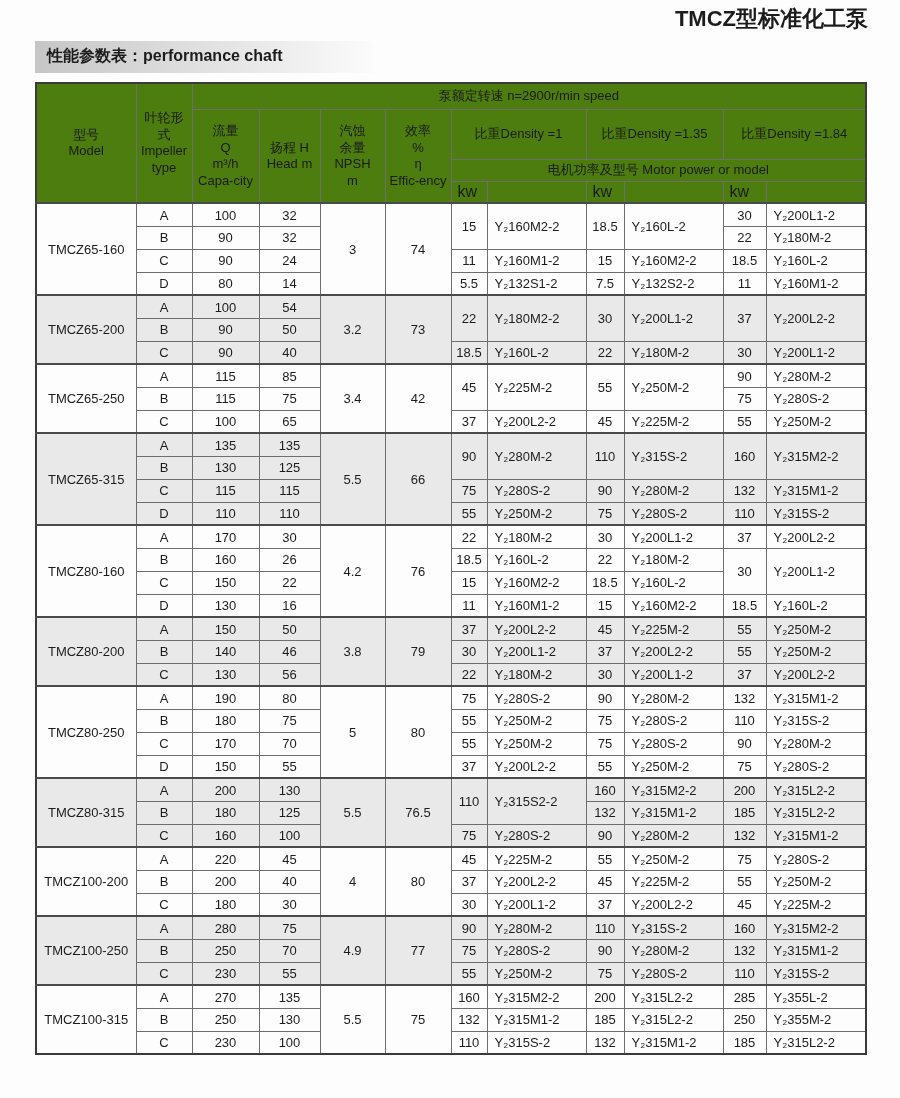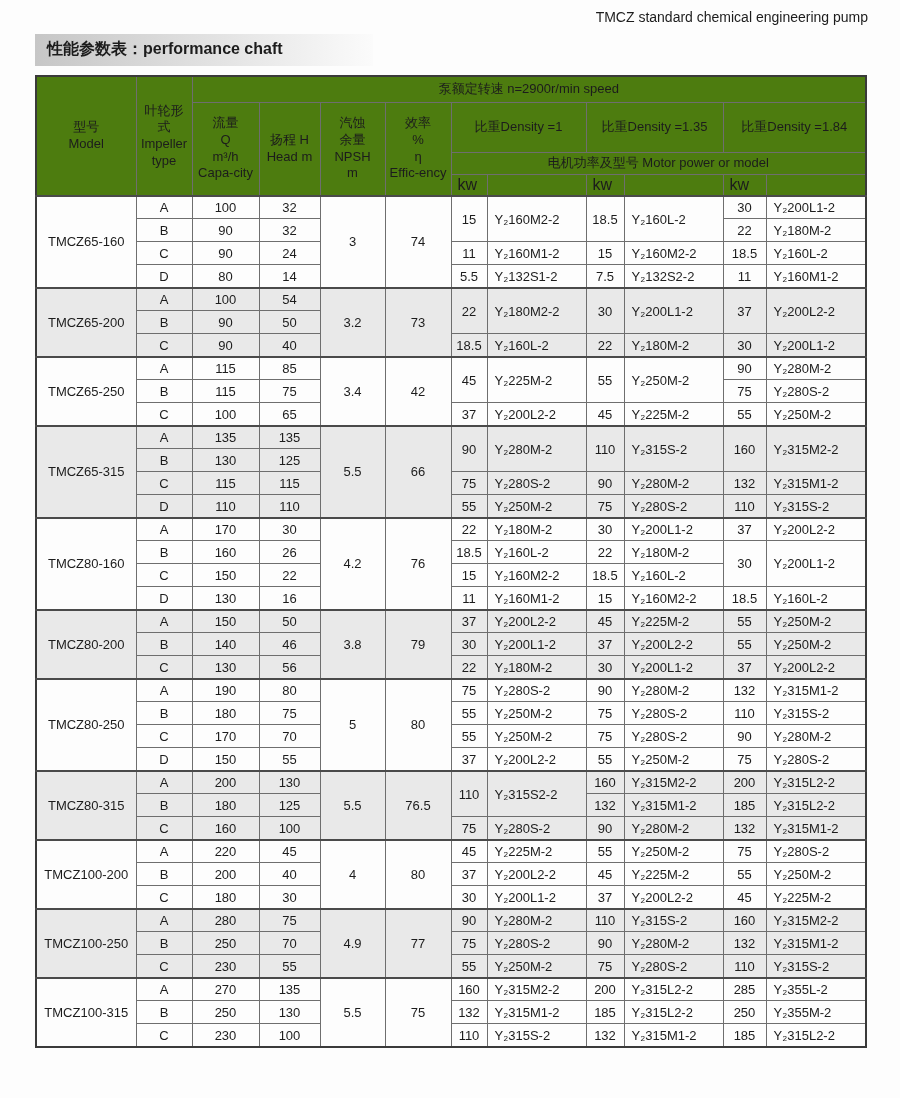--- a/index.html
+++ b/index.html
@@ -46,21 +46,21 @@
   th.kwh { text-align: left; padding-left: 6px; font-size: 16px; }
   tbody td { height: 23px; background: #fdfdfd; }
   tbody td.mname { text-align: left; padding-left: 7px; }
   tbody tr.shaded td { background: #e9e9e9; }
   tbody tr.block-start td { border-top: 2px solid #4a4a4a; }
 </style>
 </head>
 <body>
 
 <div class="titles">
-  <div class="title-en">TMCZ standard chemical engineering pump</div>
+  <div class="title-cn">TMCZ型标准化工泵</div>
 </div>
 
 <div class="section-bar">性能参数表：performance chaft</div>
 
 <table class="perf">
   <colgroup>
     <col style="width:100px">
       <col style="width:56px">
       <col style="width:67px">
       <col style="width:61px">

